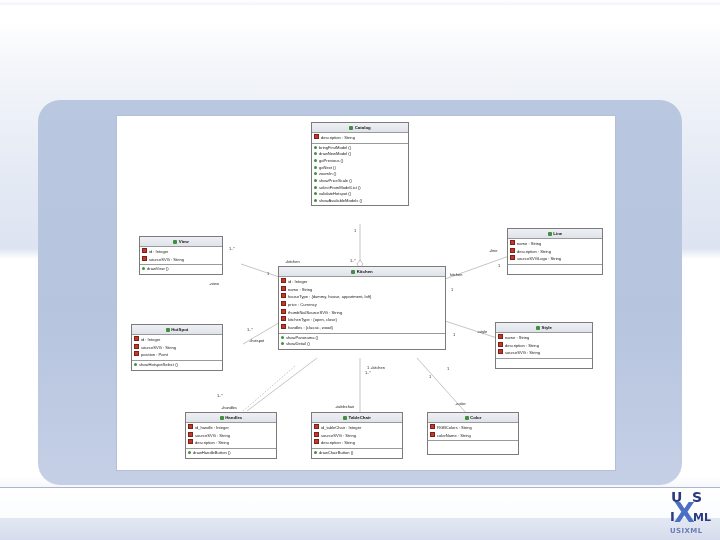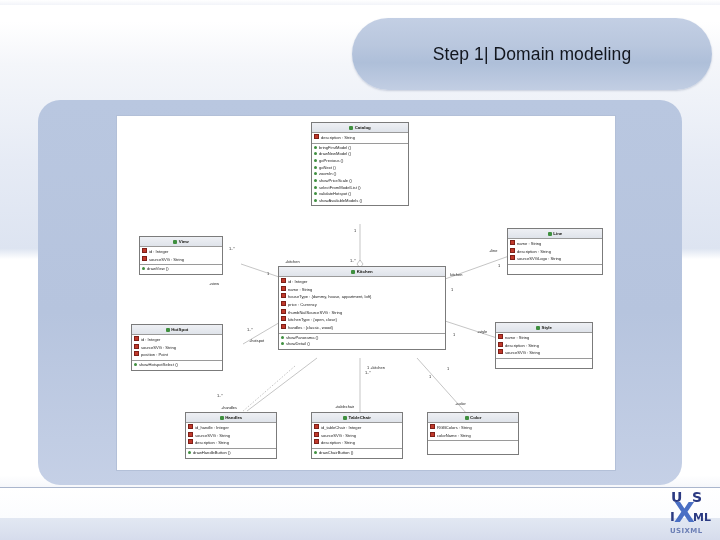--- a/index.html
+++ b/index.html
@@ -98,23 +98,20 @@
   #logo .li{left:2px;top:20px;font-size:13px;}
   #logo .lml{left:25px;top:22px;font-size:11px;color:#2b3a82;}
   #logo .lbot{left:2px;top:38px;font-size:7px;letter-spacing:.4px;color:#6c7fb5;font-weight:bold;}
 </style>
 </head>
 <body>
 
 <div id="slide">
   <div id="topband"></div>
 
-  <div id="title-pill">
-    <div id="title-text">Step 1| Domain modeling</div>
-  </div>
 
   <div id="content-pill"></div>
 
   <div id="diagram">
 
     <svg class="links" viewBox="0 0 498 354">
       <g stroke="#8a8a8a" stroke-width="0.5" fill="none">
 
         <line x1="243" y1="108" x2="243" y2="152"></line>
 

